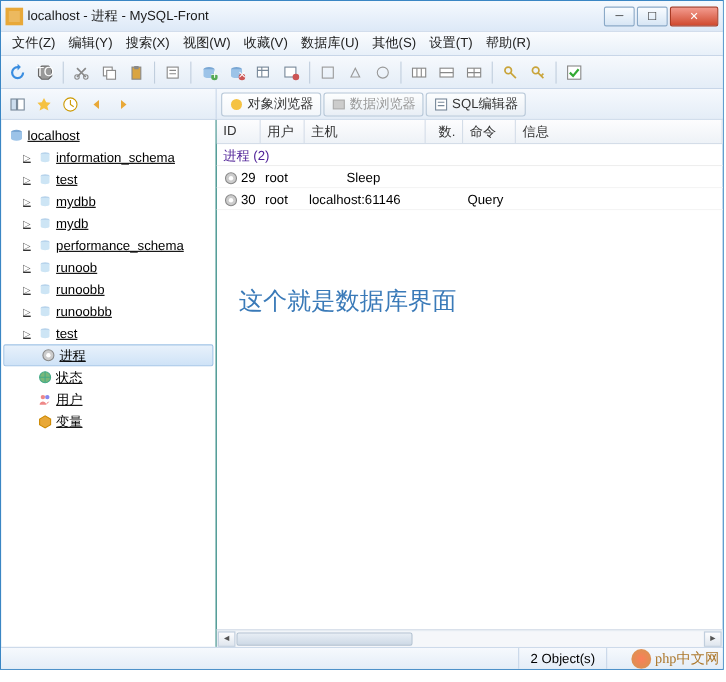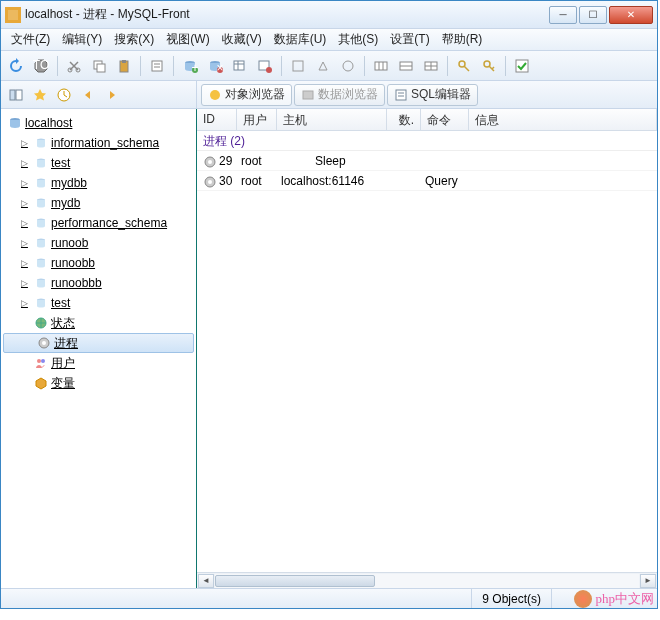--- a/index.html
+++ b/index.html
@@ -63,21 +63,21 @@
 .statusbar .flex { flex: 1; }
 
 
 .hscroll { height: 16px; background: #eef2f7; border-top: 1px solid #d4dde8; display: flex; align-items: center; }
 .hscroll .arrow { width: 16px; height: 14px; background: linear-gradient(#fdfdfe,#dfe6ee); border: 1px solid #c0cedd; margin: 0 1px; display: flex; align-items: center; justify-content: center; font-size: 8px; color: #555; }
 .hscroll .track { flex: 1; height: 14px; background: #f5f7fa; position: relative; }
 .hscroll .thumb { position: absolute; left: 0; width: 160px; height: 12px; top: 1px; background: linear-gradient(#e8eef5,#cdd9e6); border: 1px solid #b0c0d0; border-radius: 2px; }
 
 .watermark { position: absolute; right: 6px; bottom: 12px; display: flex; align-items: center; gap: 4px; opacity: 0.85; }
 .watermark .logo { width: 18px; height: 18px; border-radius: 50%; background: radial-gradient(#ff6b3d,#c83); }
-.watermark span { color: #ec4899; font-size: 13px; font-family: "SimSun"; }
+.watermark span { color: #a16207; font-size: 13px; font-family: "SimSun"; }
 
 svg { display: block; }
 </style>
 </head>
 <body>
 
 <div class="window">
 
   <div class="titlebar">
     <span class="app-icon"></span>
@@ -379,39 +379,39 @@
       <div class="tree-item child">
           <span class="exp">▷</span>
           <span class="ticon">
             <svg width="14" height="14">
               <ellipse cx="7" cy="4" rx="4" ry="1.5" fill="#b8d4ec"></ellipse>
               <path d="M3 4v6c0 1 2 1.5 4 1.5s4-.5 4-1.5V4" fill="#cde5f5"></path>
             </svg>
           </span>
           <span>test</span>
         </div>
+      <div class="tree-item child sel">
+          <span class="exp"></span>
+          <span class="ticon">
+            <svg width="14" height="14">
+              <circle cx="7" cy="7" r="5" fill="#ccc" stroke="#888"></circle>
+              <circle cx="7" cy="7" r="2" fill="#fff"></circle>
+            </svg>
+          </span>
+          <span>进程</span>
+        </div>
       <div class="tree-item child">
           <span class="exp"></span>
           <span class="ticon">
             <svg width="14" height="14">
               <circle cx="7" cy="7" r="5" fill="#7ab87a" stroke="#4a8"></circle>
               <path d="M2 7h10M7 2v10" stroke="#4a8"></path>
             </svg>
           </span>
           <span>状态</span>
-        </div>
-      <div class="tree-item child sel">
-          <span class="exp"></span>
-          <span class="ticon">
-            <svg width="14" height="14">
-              <circle cx="7" cy="7" r="5" fill="#ccc" stroke="#888"></circle>
-              <circle cx="7" cy="7" r="2" fill="#fff"></circle>
-            </svg>
-          </span>
-          <span>进程</span>
         </div>
       <div class="tree-item child">
           <span class="exp"></span>
           <span class="ticon">
             <svg width="14" height="14">
               <circle cx="5" cy="5" r="2" fill="#e88"></circle>
               <circle cx="9" cy="5" r="2" fill="#88e"></circle>
               <path d="M2 12c0-2 2-3 3-3s3 1 3 3M8 12c0-2 2-3 3-3" fill="#e88"></path>
             </svg>
           </span>
@@ -458,36 +458,37 @@
               <circle cx="7" cy="7" r="2" fill="#fff"></circle>
             </svg>
           </span>
         <span class="dc" style="width:22px">30</span>
         <span class="dc c-user">root</span>
         <span class="dc c-host">localhost:61146</span>
         <span class="dc c-db"></span>
         <span class="dc c-cmd">Query</span>
       </div>
 
+      <div class="annotation">这个就是数据库界面</div>
 
       <div style="flex:1"></div>
       <div class="hscroll">
         <div class="arrow">◄</div>
         <div class="track">
             <div class="thumb"></div>
           </div>
         <div class="arrow">►</div>
       </div>
     </div>
 
   </div>
 
   <div class="statusbar">
     <div class="flex"></div>
-    <div class="seg">9 Object(s)</div>
+    <div class="seg">2 Object(s)</div>
     <div class="seg" style="width:100px"></div>
   </div>
 
 </div>
 
 <div class="watermark">
   <div class="logo"></div>
   <span>php中文网</span>
 </div>
 

